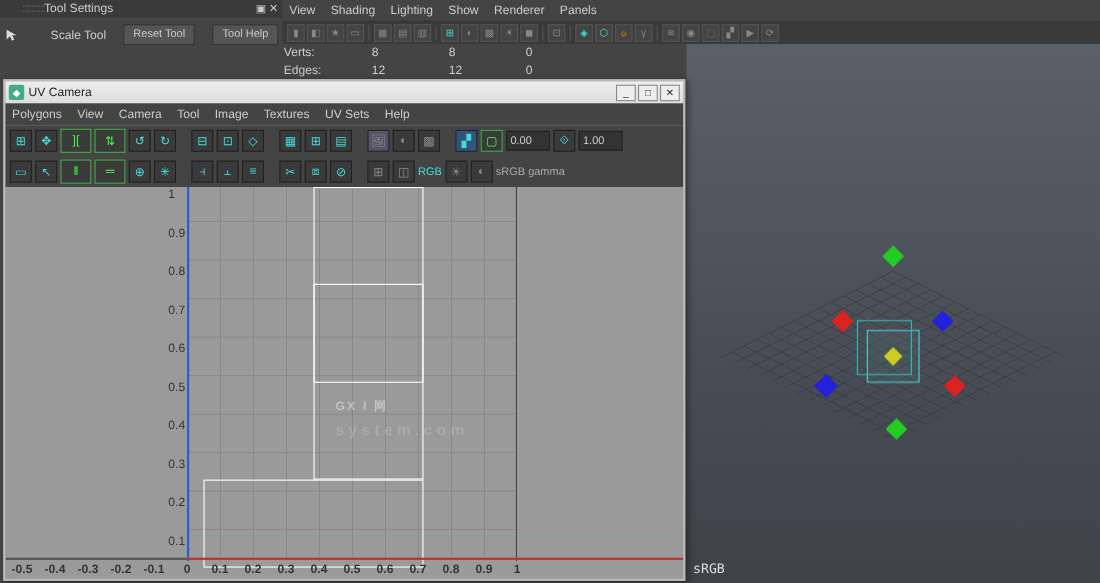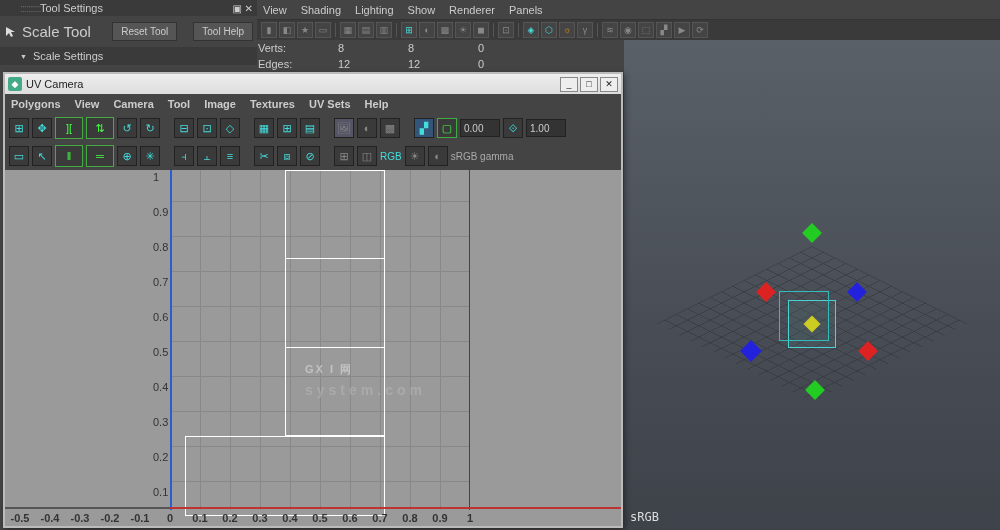--- a/index.html
+++ b/index.html
@@ -5,21 +5,21 @@
   * { margin: 0; padding: 0; box-sizing: border-box; font-family: Arial, sans-serif; font-size: 11px; }
   body { background: #444; color: #ccc; overflow: hidden; width: 1000px; height: 530px; position: relative; }
   
   
   .tool-settings-panel { position: absolute; left: 0; top: 0; width: 257px; height: 70px; background: #444; }
   .tool-settings-title { background: #3a3a3a; height: 16px; display: flex; align-items: center; padding: 0 4px 0 40px; font-size: 10px; position: relative; }
   .tool-settings-title .dots { position: absolute; left: 20px; color: #666; letter-spacing: -1px; }
   .tool-settings-title .close { margin-left: auto; font-size: 10px; }
   .tool-name-row { display: flex; align-items: center; padding: 6px 4px; background: #444; }
   .cursor-icon { width: 14px; height: 14px; margin-right: 4px; display: flex; align-items: center; justify-content: center; }
-  .tool-name { flex: 1; font-size: 15px; }
+  .tool-name { flex: 1; font-size: 11px; margin-left: 24px; }
   .tool-buttons { display: flex; gap: 16px; }
   .tool-btn { background: #555; border: 1px solid #333; color: #ccc; padding: 3px 8px; font-size: 10px; cursor: pointer; }
   .scale-settings-row { background: #3a3a3a; padding: 3px 6px 3px 20px; font-size: 10px; display: flex; align-items: center; }
   .scale-settings-row::before { content: "▼"; font-size: 7px; margin-right: 6px; }
   
   
   .viewport-menubar { position: absolute; left: 257px; top: 0; right: 0; height: 20px; background: #444; display: flex; align-items: center; padding: 0 6px; gap: 14px; border-bottom: 1px solid #333; }
   .viewport-menubar span { font-size: 11px; cursor: pointer; }
   
   
@@ -60,21 +60,21 @@
   
   .persp-label { position: absolute; left: 6px; bottom: 6px; font-family: monospace; font-size: 12px; color: #ddd; }
   
   
   .uv-window { position: absolute; left: 3px; top: 72px; width: 620px; height: 456px; background: #9a9a9a; border: 2px solid #bbb; box-shadow: 2px 2px 6px rgba(0,0,0,0.4); display: flex; flex-direction: column; }
   .uv-title { height: 20px; background: linear-gradient(#eee,#ddd); color: #222; display: flex; align-items: center; padding: 0 3px; font-size: 11px; }
   .uv-title .icon { width: 14px; height: 14px; background: #4a8; border-radius: 2px; margin-right: 4px; display:inline-flex;align-items:center;justify-content:center;font-size:9px;color:#fff;}
   .uv-title .spacer { flex: 1; }
   .uv-title .winbtn { width: 18px; height: 15px; border: 1px solid #888; margin-left: 2px; display: flex; align-items: center; justify-content: center; font-size: 9px; background: #eee; }
   
-  .uv-menubar { height: 20px; background: #444; display: flex; align-items: center; padding: 0 6px; gap: 14px; color: #ccc; font-weight: bold; }
+  .uv-menubar { height: 20px; background: #444; display: flex; align-items: center; padding: 0 6px; gap: 14px; color: #ccc; }
   .uv-menubar span { font-size: 11px; cursor: pointer; }
   
   .uv-toolbar { background: #444; padding: 3px 4px; display: flex; flex-wrap: wrap; gap: 3px; align-items: center; min-height: 50px; }
   .uv-icon { width: 20px; height: 20px; border: 1px solid #222; background: #3a3a3a; display: inline-flex; align-items: center; justify-content: center; font-size: 11px; color: #888; }
   .uv-icon.green { color: #4f4; border-color: #4a4; }
   .uv-icon.cyan { color: #4dd; }
   .uv-icon.big { width: 28px; height: 22px; }
   .uv-sep { width: 8px; }
   .uv-input { width: 40px; height: 18px; background: #333; border: 1px solid #222; color: #ccc; font-size: 10px; padding: 0 3px; }
   .uv-label { font-size: 10px; color: #aaa; }
@@ -113,23 +113,20 @@
     <span class="cursor-icon">
       <svg width="12" height="12" viewBox="0 0 12 12">
           <path d="M1 1 L1 10 L4 7 L6 11 L8 10 L6 6 L10 6 Z" fill="#ddd"></path>
         </svg>
     </span>
     <span class="tool-name">Scale Tool</span>
     <div class="tool-buttons">
       <button class="tool-btn">Reset Tool</button>
       <button class="tool-btn">Tool Help</button>
     </div>
-  </div>
-  <div class="scale-settings-row">
-    <span>Scale Settings</span>
   </div>
 </div>
 
 <div class="viewport-menubar">
   <span>View</span>
   <span>Shading</span>
   <span>Lighting</span>
   <span>Show</span>
   <span>Renderer</span>
   <span>Panels</span>

